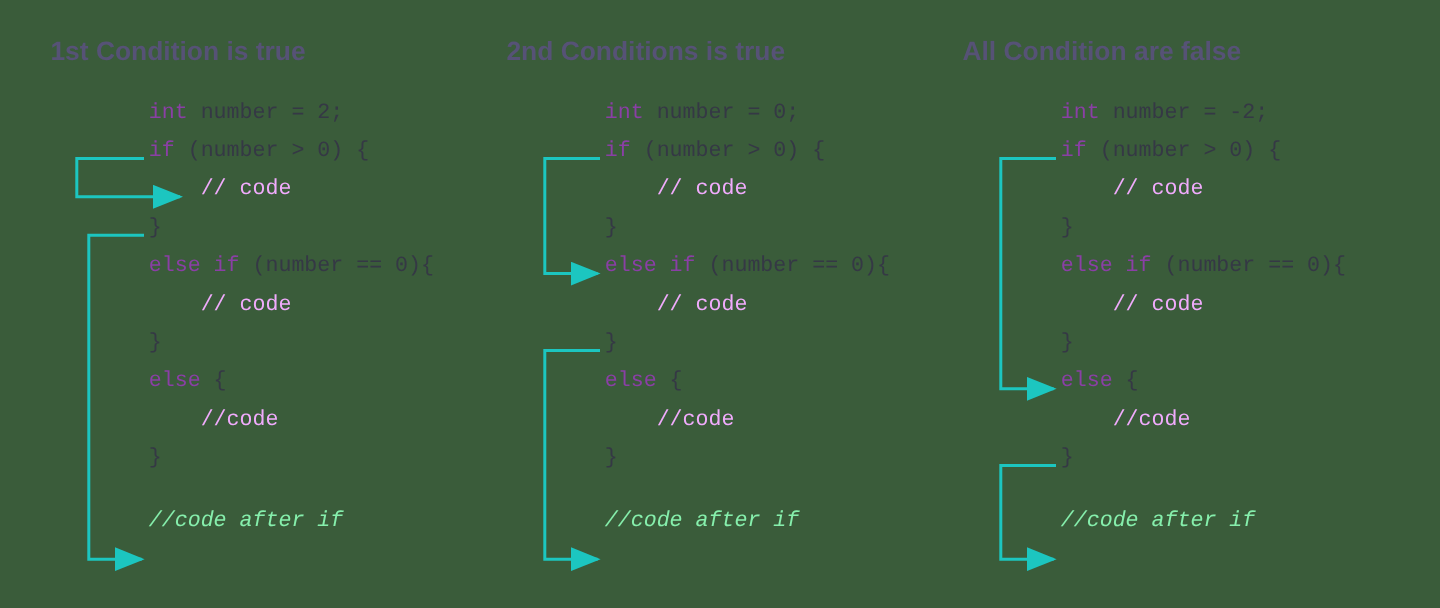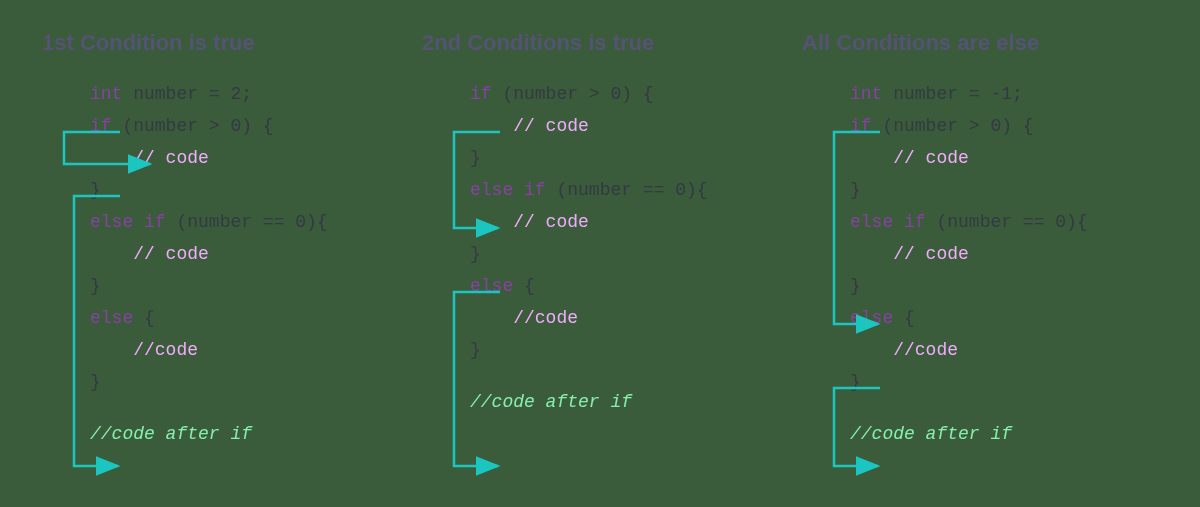--- a/index.html
+++ b/index.html
@@ -24,21 +24,21 @@
     padding: 0 12px;
   }
   .heading {
     font-family: Arial, Helvetica, sans-serif;
     font-weight: 700;
     font-size: 22px;
     color: #565276;
     margin-bottom: 22px;
   }
   .code-block {
-    margin-left: 48px;
+    margin-left: 82px;
     line-height: 32px;
   }
   .code-line { white-space: pre; color: #353845; }
   .kw { color: #8a3fa5; }
   .comment { color: #f0abfc; }
   .ident { color: #353845; }
   .after { color: #86efac; font-style: italic; }
 
   svg.arrows {
     position: absolute;
@@ -78,20 +78,21 @@
 
       <path d="M90,102 L34,102 L34,134 L120,134" stroke="#1cc6c0" stroke-width="2.5" fill="none" marker-end="url(#ah1)"></path>
 
       <path d="M90,166 L44,166 L44,436 L88,436" stroke="#1cc6c0" stroke-width="2.5" fill="none" marker-end="url(#ah1)"></path>
     </svg>
   </div>
 
   <div class="panel">
     <div class="heading">2nd Conditions is true</div>
     <div class="code-block">
+      <div class="code-line"><span class="kw">int</span><span class="ident"> number = 0;</span></div>
       <div class="code-line"><span class="kw">if</span><span class="ident"> (number &gt; 0) {</span></div>
       <div class="code-line"><span class="comment">    // code</span></div>
       <div class="code-line ident">}</div>
       <div class="code-line"><span class="kw">else if</span><span class="ident"> (number == 0){</span></div>
       <div class="code-line"><span class="comment">    // code</span></div>
       <div class="code-line ident">}</div>
       <div class="code-line"><span class="kw">else</span><span class="ident"> {</span></div>
       <div class="code-line"><span class="comment">    //code</span></div>
       <div class="code-line ident">}</div>
       <div class="code-line" style="height:20px"></div>
@@ -104,23 +105,23 @@
         </marker>
       </defs>
 
       <path d="M90,102 L44,102 L44,198 L88,198" stroke="#1cc6c0" stroke-width="2.5" fill="none" marker-end="url(#ah2)"></path>
 
       <path d="M90,262 L44,262 L44,436 L88,436" stroke="#1cc6c0" stroke-width="2.5" fill="none" marker-end="url(#ah2)"></path>
     </svg>
   </div>
 
   <div class="panel">
-    <div class="heading">All Conditions are else</div>
+    <div class="heading">All Condition are false</div>
     <div class="code-block">
-      <div class="code-line"><span class="kw">int</span><span class="ident"> number = -1;</span></div>
+      <div class="code-line"><span class="kw">int</span><span class="ident"> number = -2;</span></div>
       <div class="code-line"><span class="kw">if</span><span class="ident"> (number &gt; 0) {</span></div>
       <div class="code-line"><span class="comment">    // code</span></div>
       <div class="code-line ident">}</div>
       <div class="code-line"><span class="kw">else if</span><span class="ident"> (number == 0){</span></div>
       <div class="code-line"><span class="comment">    // code</span></div>
       <div class="code-line ident">}</div>
       <div class="code-line"><span class="kw">else</span><span class="ident"> {</span></div>
       <div class="code-line"><span class="comment">    //code</span></div>
       <div class="code-line ident">}</div>
       <div class="code-line" style="height:20px"></div>

